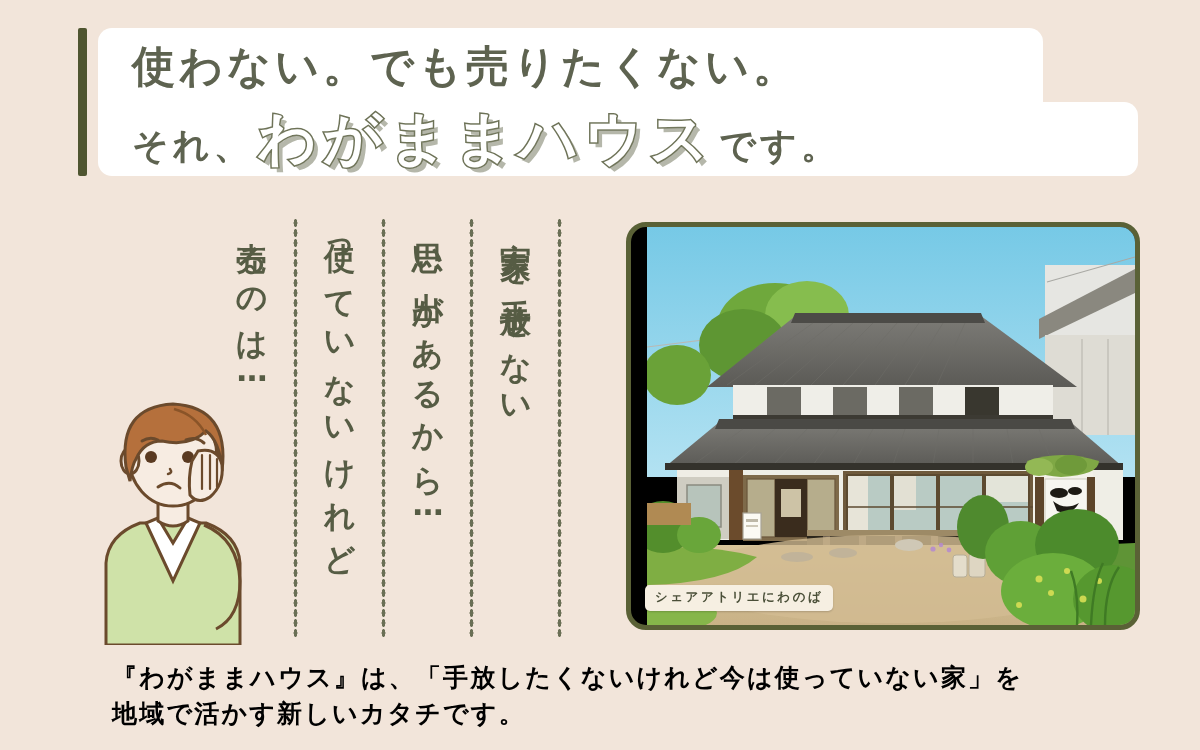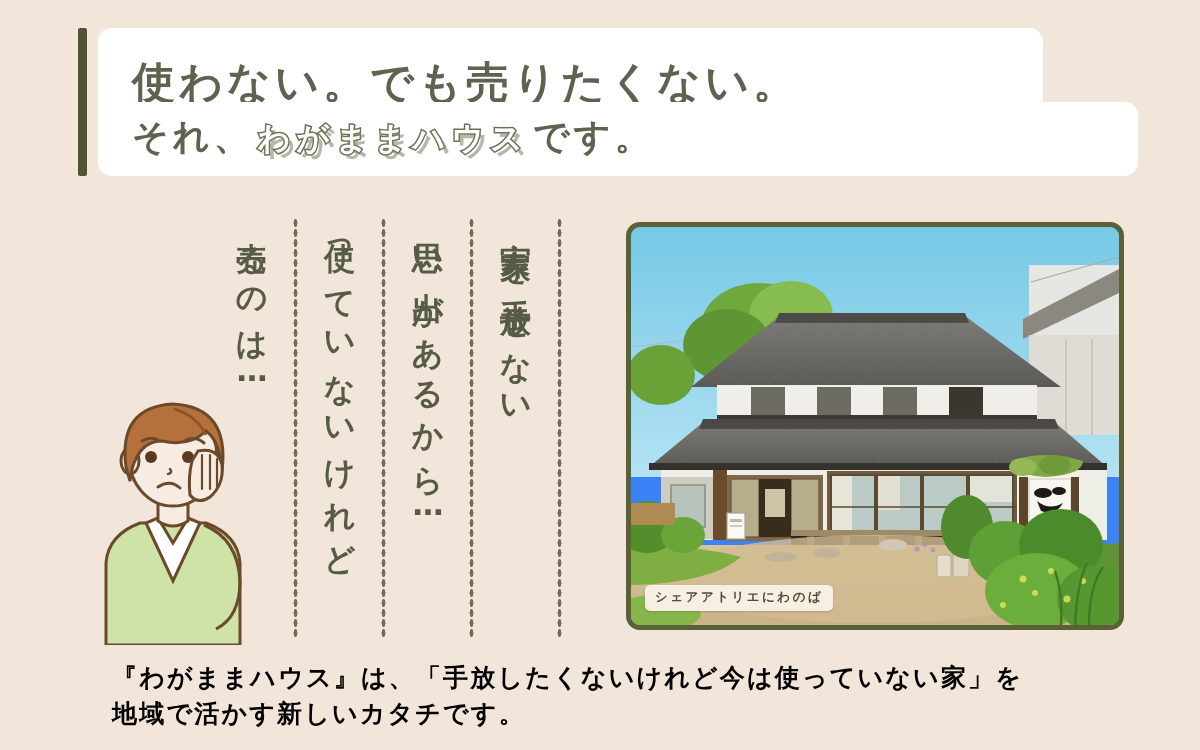--- a/index.html
+++ b/index.html
@@ -14,34 +14,34 @@
   
   .header{position:absolute;left:78px;top:28px;width:1060px;height:150px;}
   .accent-bar{
     position:absolute;left:0;top:0;width:9px;height:148px;
     background:#4f5530;border-radius:2px;
   }
   .head-card{
     position:absolute;background:#ffffff;border-radius:14px;
     display:flex;align-items:center;
   }
-  .head-card.l1{left:20px;top:0px;width:945px;height:76px;border-radius:14px 14px 0 0;align-items:flex-end;}
+  .head-card.l1{left:20px;top:0px;width:945px;height:76px;border-radius:14px 14px 0 0;}
   .head-card.l2{left:20px;top:74px;width:1040px;height:74px;border-radius:0 14px 14px 14px;}
   .head-card.l1::after{
     content:"";position:absolute;left:0;bottom:-2px;width:100%;height:4px;background:#fff;
   }
   .hl{
     white-space:nowrap;color:#5e6350;
     font-size:43px;font-weight:700;letter-spacing:4px;
     padding-left:34px;line-height:1;
   }
   .hl-2{ padding-left:34px; display:flex; align-items:baseline; white-space:nowrap;}
   .hl-plain{color:#5e6350;font-size:36px;font-weight:700;letter-spacing:4px;}
   .hl-outline{
-    font-size:32px;font-weight:800;letter-spacing:6px;
+    font-size:58px;font-weight:800;letter-spacing:6px;
     color:#ffffff;
     -webkit-text-stroke:3px #6e7358;
     paint-order:stroke fill;
     text-shadow:5px 5px 0 rgba(120,124,100,.55);
     margin:8px 4px;
   }
 
   
   .vcols{
     position:absolute;left:222px;top:218px;height:420px;
@@ -60,22 +60,23 @@
     background-image:radial-gradient(#6a6f55 1.9px, transparent 2.1px);
     background-size:5px 10px;background-repeat:repeat-y;
   }
 
   
   .woman{position:absolute;left:78px;top:385px;width:190px;height:260px;}
 
   
   .photo-wrap{
     position:absolute;left:626px;top:222px;width:488px;height:398px;
-    border:5px solid #5a6136;border-radius:14px;overflow:hidden;
-    background:#3b82f6;
+    border:5px solid #5a6136;border-radius:20px;overflow:hidden;
+    background:#000000;
+    padding-left:16px;
   }
   .photo-svg{display:block;width:100%;height:100%;}
   .photo-caption{
     position:absolute;left:14px;bottom:14px;
     background:#f6efe2;border-radius:5px;
     padding:4px 10px 5px;
     font-size:12.5px;font-weight:700;letter-spacing:2.5px;
     color:#4a4f38;white-space:nowrap;
     box-shadow:0 1px 2px rgba(0,0,0,.18);
   }

